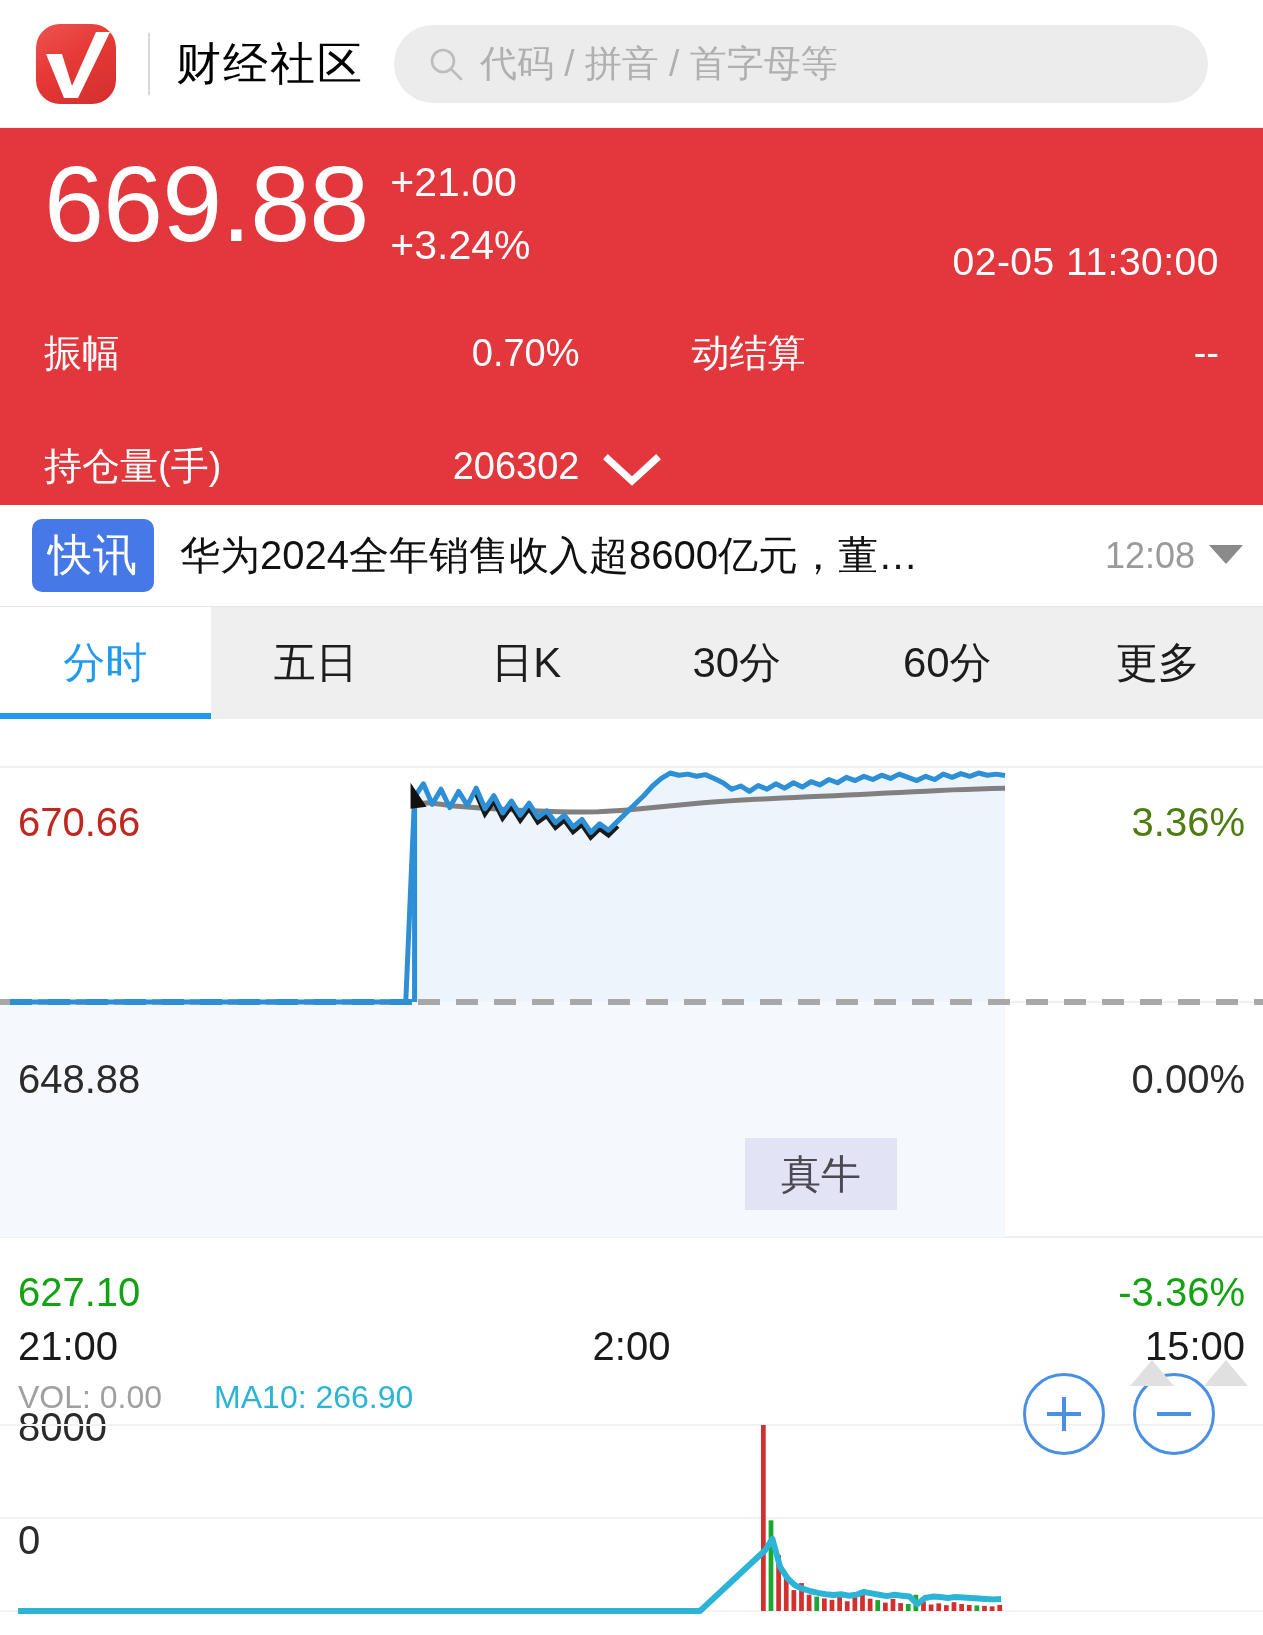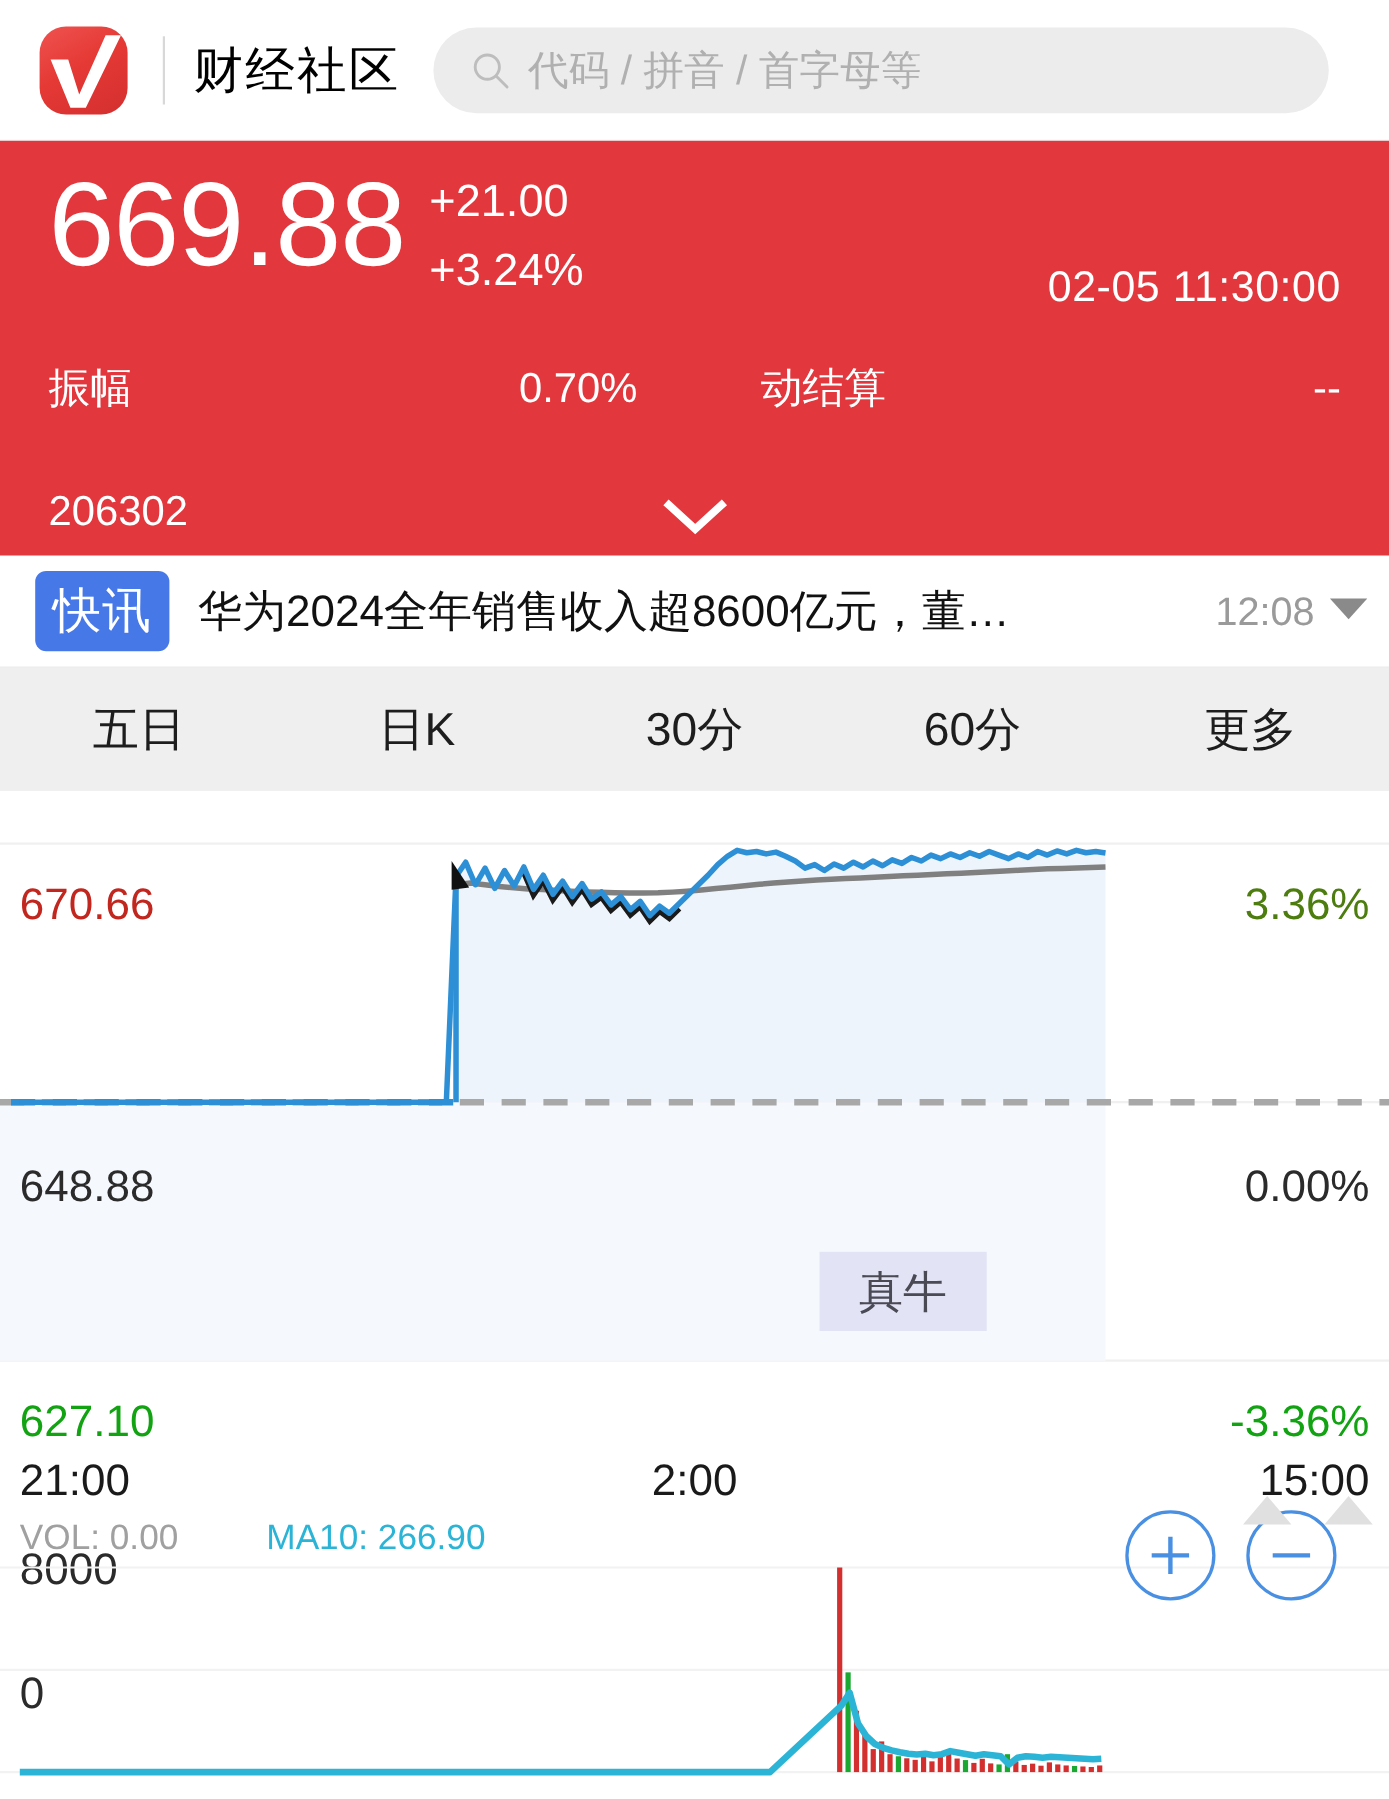--- a/index.html
+++ b/index.html
@@ -146,21 +146,21 @@
     padding: 0 18px; font-size: 40px; color: #1a1a1a;
   }
   .time-axis .mid { position: absolute; left: 50%; transform: translateX(-50%); }
 
   
   .vol-head {
     position: absolute; top: 1375px; left: 18px; right: 0; height: 44px;
     display: flex; align-items: center; font-size: 32px;
   }
   .vol-label { color: #a0a0a0; }
-  .ma-label { color: #2bb4d6; margin-left: 80px; }
+  .ma-label { color: #2bb4d6; margin-left: 52px; }
 
   .vol-area { position: absolute; top: 1415px; left: 0; width: 1263px; height: 220px; }
   .vol-y-top { position: absolute; left: 18px; top: 1405px; font-size: 40px; color: #2b2b2b; }
   .vol-y-bot { position: absolute; left: 18px; top: 1518px; font-size: 40px; color: #2b2b2b; }
 
   .zoom-btns {
     position: absolute; top: 1373px; right: 48px;
     display: flex; gap: 28px; align-items: center;
   }
   .zbtn {
@@ -211,20 +211,21 @@
     <div class="stats">
       <div class="stat">
         <span class="k">振幅</span>
         <span class="v">0.70%</span>
       </div>
       <div class="stat">
         <span class="k">动结算</span>
         <span class="v">--</span>
       </div>
       <div class="stat">
+        <span class="k">持仓量(手)</span>
         <span class="v">206302</span>
       </div>
     </div>
 
     <div class="chev-wrap">
       <svg width="60" height="36" viewBox="0 0 60 36">
         <polyline points="6,6 30,28 54,6" fill="none" stroke="#ffffff" stroke-width="7" stroke-linecap="square"></polyline>
       </svg>
     </div>
   </div>
@@ -234,20 +235,21 @@
     <span class="news-text">华为2024全年销售收入超8600亿元，董…</span>
     <span class="news-time">12:08</span>
     <span class="news-caret">
       <svg width="34" height="22" viewBox="0 0 34 22">
           <polygon points="0,2 34,2 17,21" fill="#8a8a8a"></polygon>
         </svg>
     </span>
   </div>
 
   <div class="tabs">
+    <div class="tab active">分时</div>
     <div class="tab">五日</div>
     <div class="tab">日K</div>
     <div class="tab">30分</div>
     <div class="tab">60分</div>
     <div class="tab">更多</div>
   </div>
 
   <div class="chart-area">
     <svg class="chart-svg" id="priceSvg" width="1263" height="555" viewBox="0 0 1263 555">
         <line x1="0" y1="48" x2="1263" y2="48" stroke="#f0f0f0" stroke-width="2"></line>

